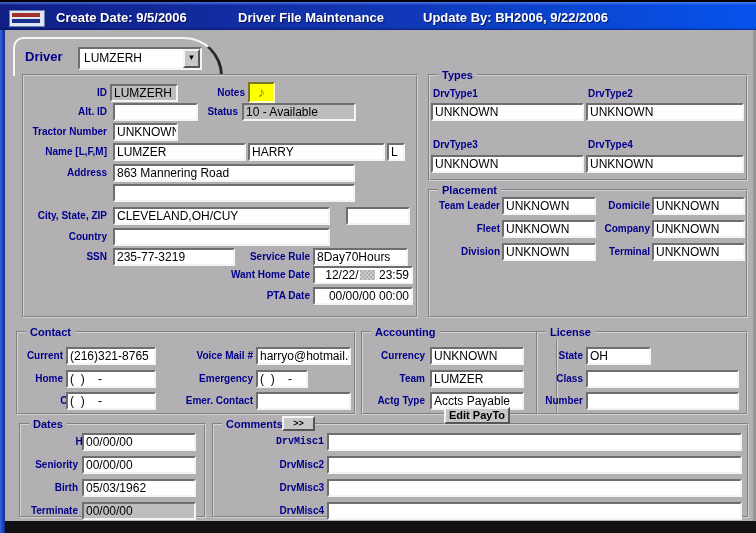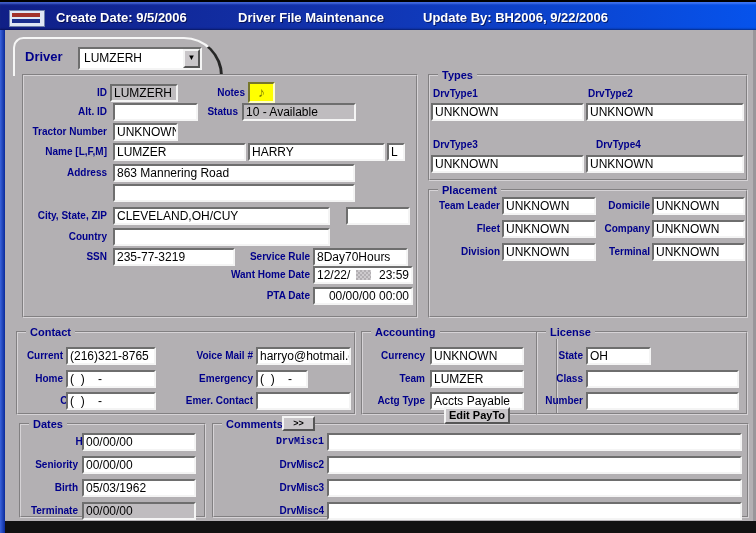--- a/index.html
+++ b/index.html
@@ -69,29 +69,29 @@
   #l-name{left:8px;top:146px;width:99px;}    #f-name-l{left:113px;top:143px;width:133px;}
   #f-name-f{left:248px;top:143px;width:137px;} #f-name-m{left:387px;top:143px;width:18px;}
   #l-address{left:27px;top:167px;width:80px;} #f-addr1{left:113px;top:164px;width:242px;}
   #f-addr2{left:113px;top:184px;width:242px;}
   #l-city{left:8px;top:210px;width:99px;}    #f-city{left:113px;top:207px;width:217px;}
   #f-zip{left:346px;top:207px;width:64px;}
   #l-country{left:27px;top:231px;width:80px;}#f-country{left:113px;top:228px;width:217px;}
   #l-ssn{left:27px;top:251px;width:80px;}    #f-ssn{left:113px;top:248px;width:122px;}
   #l-srule{left:238px;top:251px;width:72px;} #f-srule{left:313px;top:248px;width:95px;}
   #l-wanthome{left:210px;top:269px;width:100px;}
-  #f-wanthome{left:313px;top:266px;width:100px;display:flex;justify-content:space-between;align-items:center;}
+  #f-wanthome{left:313px;top:266px;width:100px;display:flex;justify-content:flex-end;align-items:center;}
   .redact{display:inline-block;width:15px;height:10px;margin:0 1px;
           background:repeating-conic-gradient(#cdcacd 0% 25%,#b2afb2 0% 50%) 0 0/4px 4px;}
   #l-pta{left:230px;top:290px;width:80px;}   #f-pta{left:313px;top:287px;width:100px;}
   
   #l-t1{left:433px;top:88px;width:100px;}  #f-t1{left:431px;top:103px;width:153px;}
   #l-t2{left:588px;top:88px;width:100px;}  #f-t2{left:586px;top:103px;width:158px;}
   #l-t3{left:433px;top:139px;width:100px;} #f-t3{left:431px;top:155px;width:153px;}
-  #l-t4{left:588px;top:139px;width:100px;margin-left:8px;} #f-t4{left:586px;top:155px;width:158px;}
+  #l-t4{left:588px;top:139px;width:100px;} #f-t4{left:586px;top:155px;width:158px;}
   
   #l-p0{left:418px;top:200px;width:82px;}  #f-p0{left:502px;top:197px;width:94px;}
   #l-p1{left:598px;top:200px;width:52px;}  #f-p1{left:652px;top:197px;width:93px;}
   #l-p2{left:448px;top:223px;width:52px;}  #f-p2{left:502px;top:220px;width:94px;}
   #l-p3{left:592px;top:223px;width:58px;}  #f-p3{left:652px;top:220px;width:93px;}
   #l-p4{left:440px;top:246px;width:60px;}  #f-p4{left:502px;top:243px;width:94px;}
   #l-p5{left:594px;top:246px;width:56px;}  #f-p5{left:652px;top:243px;width:93px;}
   
   #l-current{left:18px;top:350px;width:45px;}   #f-current{left:66px;top:347px;width:90px;}
   #l-vmail{left:170px;top:350px;width:83px;}    #f-vmail{left:256px;top:347px;width:95px;}

